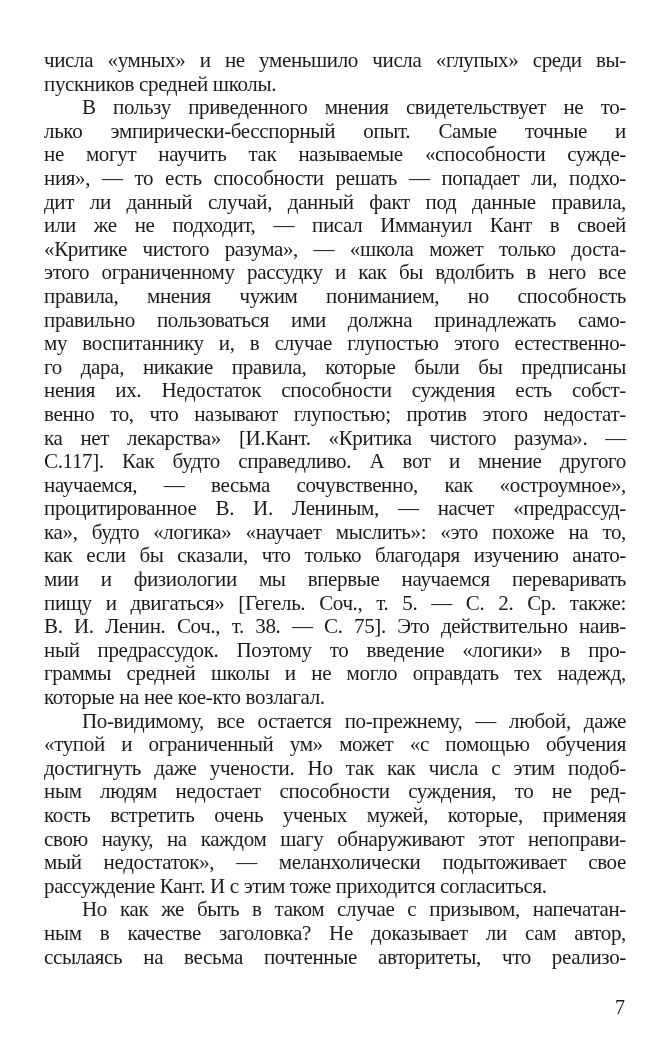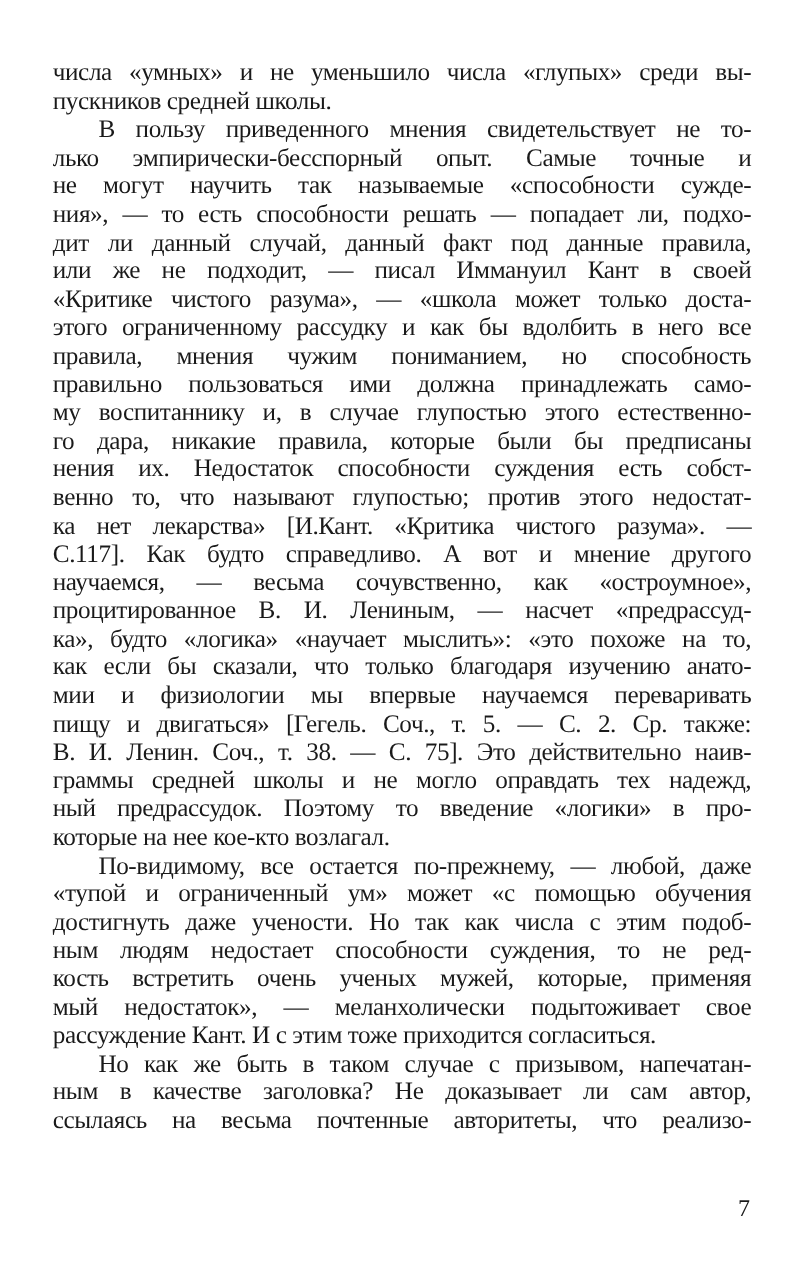--- a/index.html
+++ b/index.html
@@ -75,31 +75,32 @@
     <span class="line">венно то, что называют глупостью; против этого недостат-</span>
     <span class="line">ка нет лекарства» [И.Кант. «Критика чистого разума». —</span>
     <span class="line">С.117]. Как будто справедливо. А вот и мнение другого</span>
     <span class="line">научаемся, — весьма сочувственно, как «остроумное»,</span>
     <span class="line">процитированное В. И. Лениным, — насчет «предрассуд-</span>
     <span class="line">ка», будто «логика» «научает мыслить»: «это похоже на то,</span>
     <span class="line">как если бы сказали, что только благодаря изучению анато-</span>
     <span class="line">мии и физиологии мы впервые научаемся переваривать</span>
     <span class="line">пищу и двигаться» [Гегель. Соч., т. 5. — С. 2. Ср. также:</span>
     <span class="line">В. И. Ленин. Соч., т. 38. — С. 75]. Это действительно наив-</span>
+    <span class="line">ный предрассудок. Поэтому то введение «логики» в про-</span>
     <span class="line">граммы средней школы и не могло оправдать тех надежд,</span>
-    <span class="line">ный предрассудок. Поэтому то введение «логики» в про-</span>
     <span class="line last">которые на нее кое-кто возлагал.</span>
   </div>
 
   <div>
     <span class="line indent">По-видимому, все остается по-прежнему, — любой, даже</span>
     <span class="line">«тупой и ограниченный ум» может «с помощью обучения</span>
     <span class="line">достигнуть даже учености. Но так как числа с этим подоб-</span>
     <span class="line">ным людям недостает способности суждения, то не ред-</span>
     <span class="line">кость встретить очень ученых мужей, которые, применяя</span>
+    <span class="line">свою науку, на каждом шагу обнаруживают этот непоправи-</span>
     <span class="line">мый недостаток», — меланхолически подытоживает свое</span>
     <span class="line last">рассуждение Кант. И с этим тоже приходится согласиться.</span>
   </div>
 
   <div>
     <span class="line indent">Но как же быть в таком случае с призывом, напечатан-</span>
     <span class="line">ным в качестве заголовка? Не доказывает ли сам автор,</span>
     <span class="line">ссылаясь на весьма почтенные авторитеты, что реализо-</span>
   </div>
 </div>

